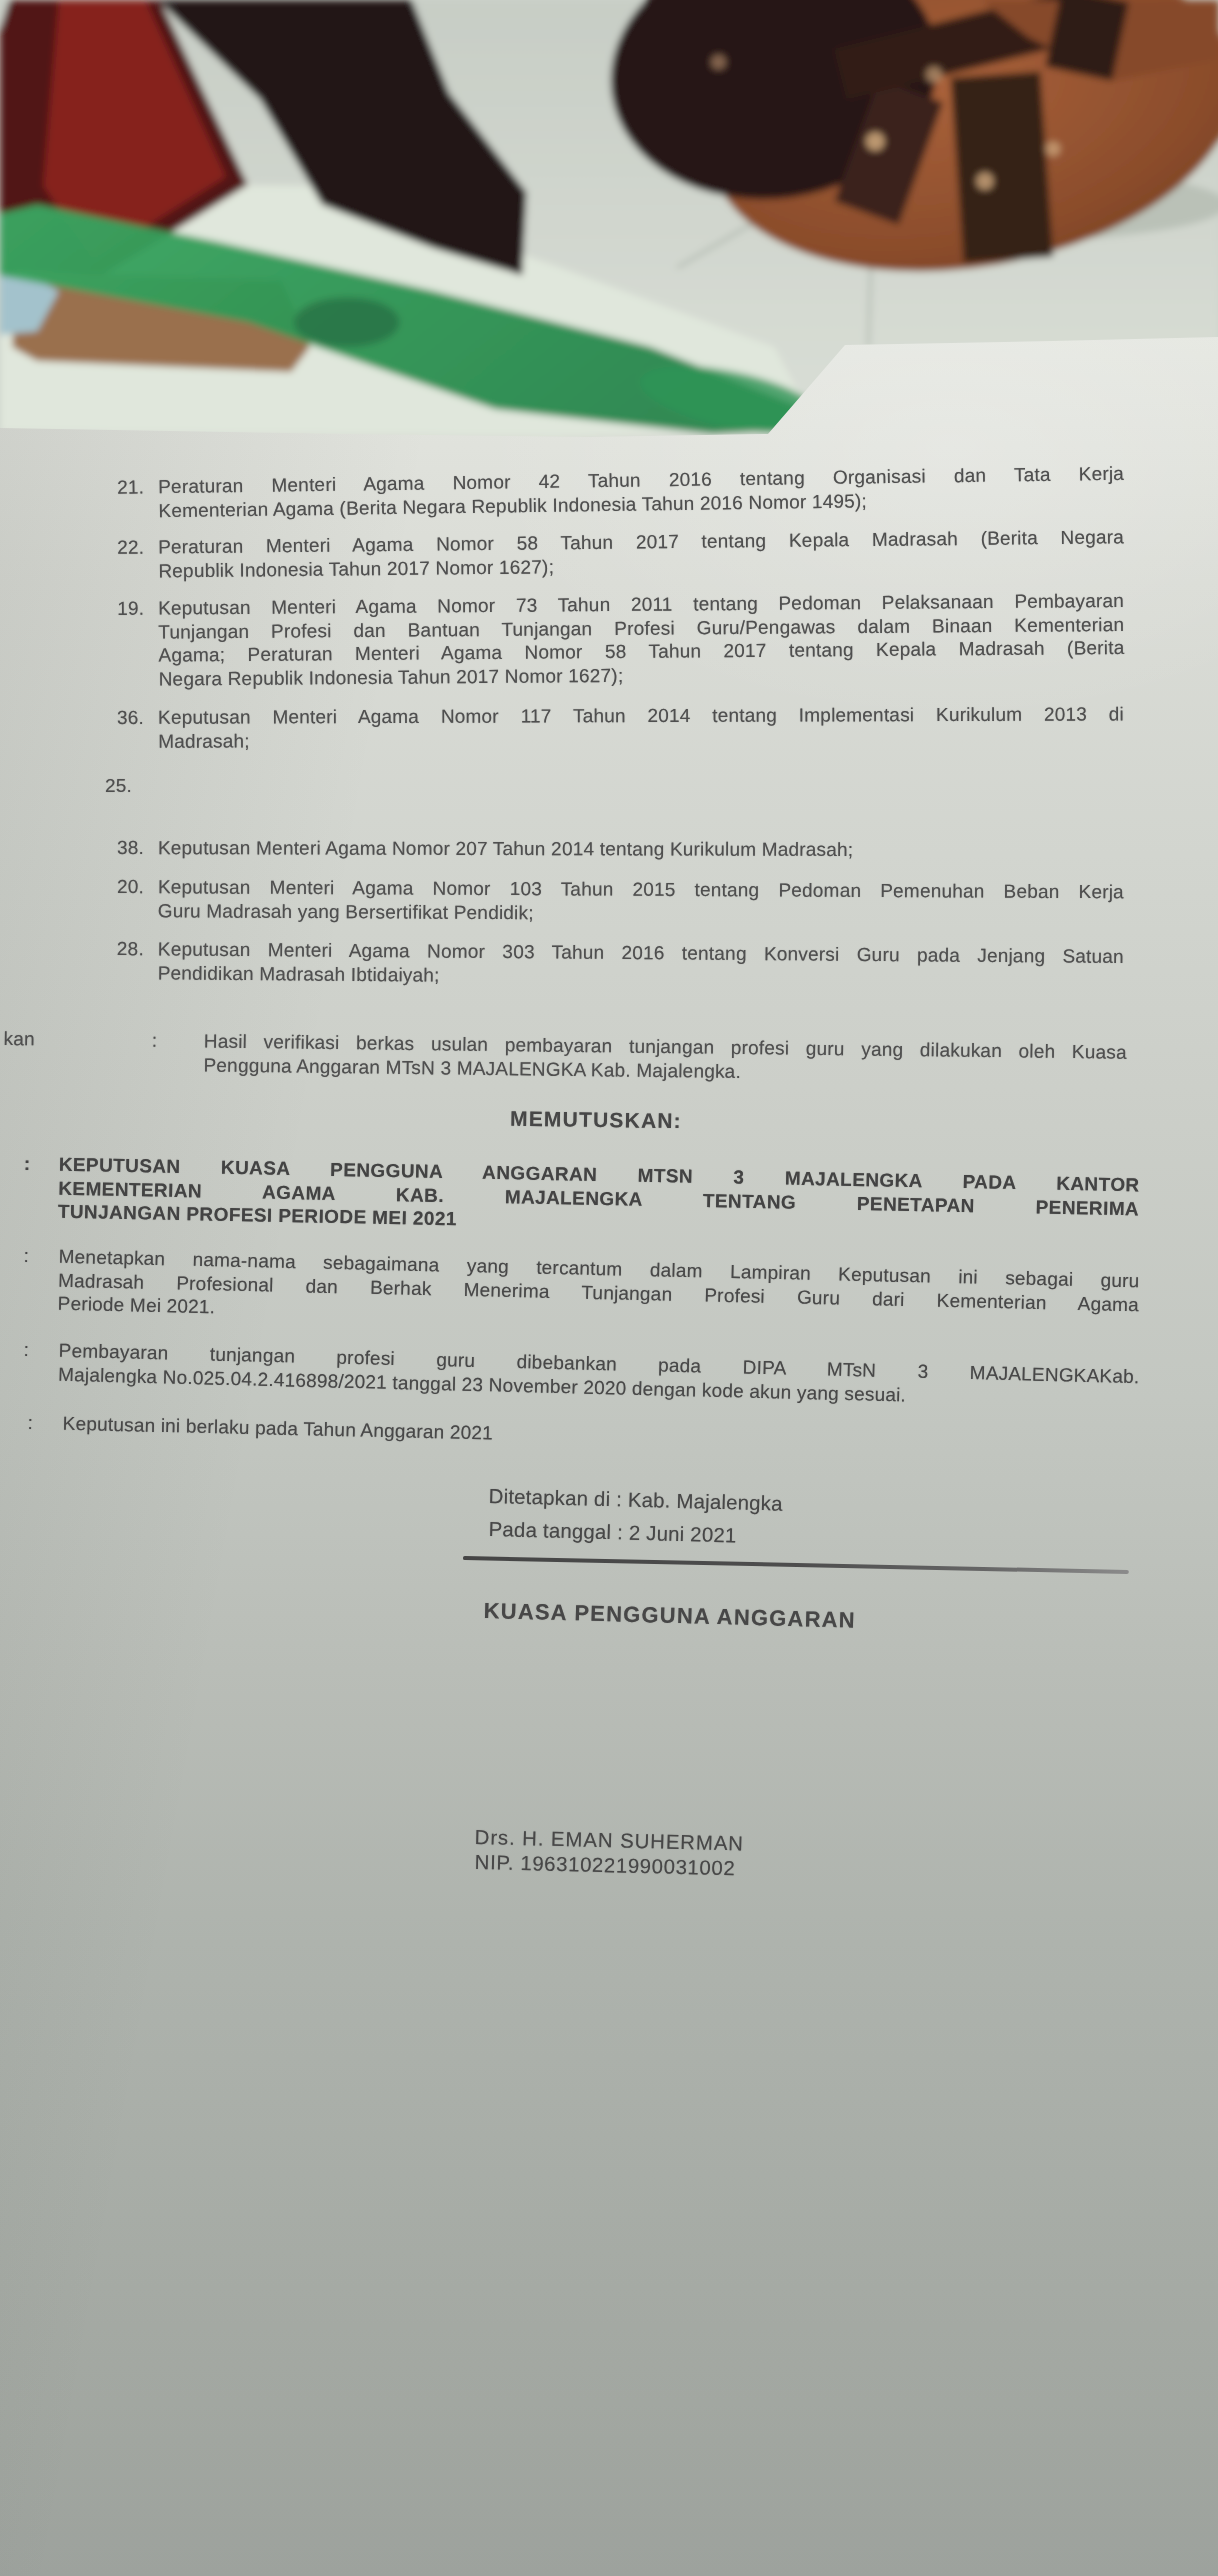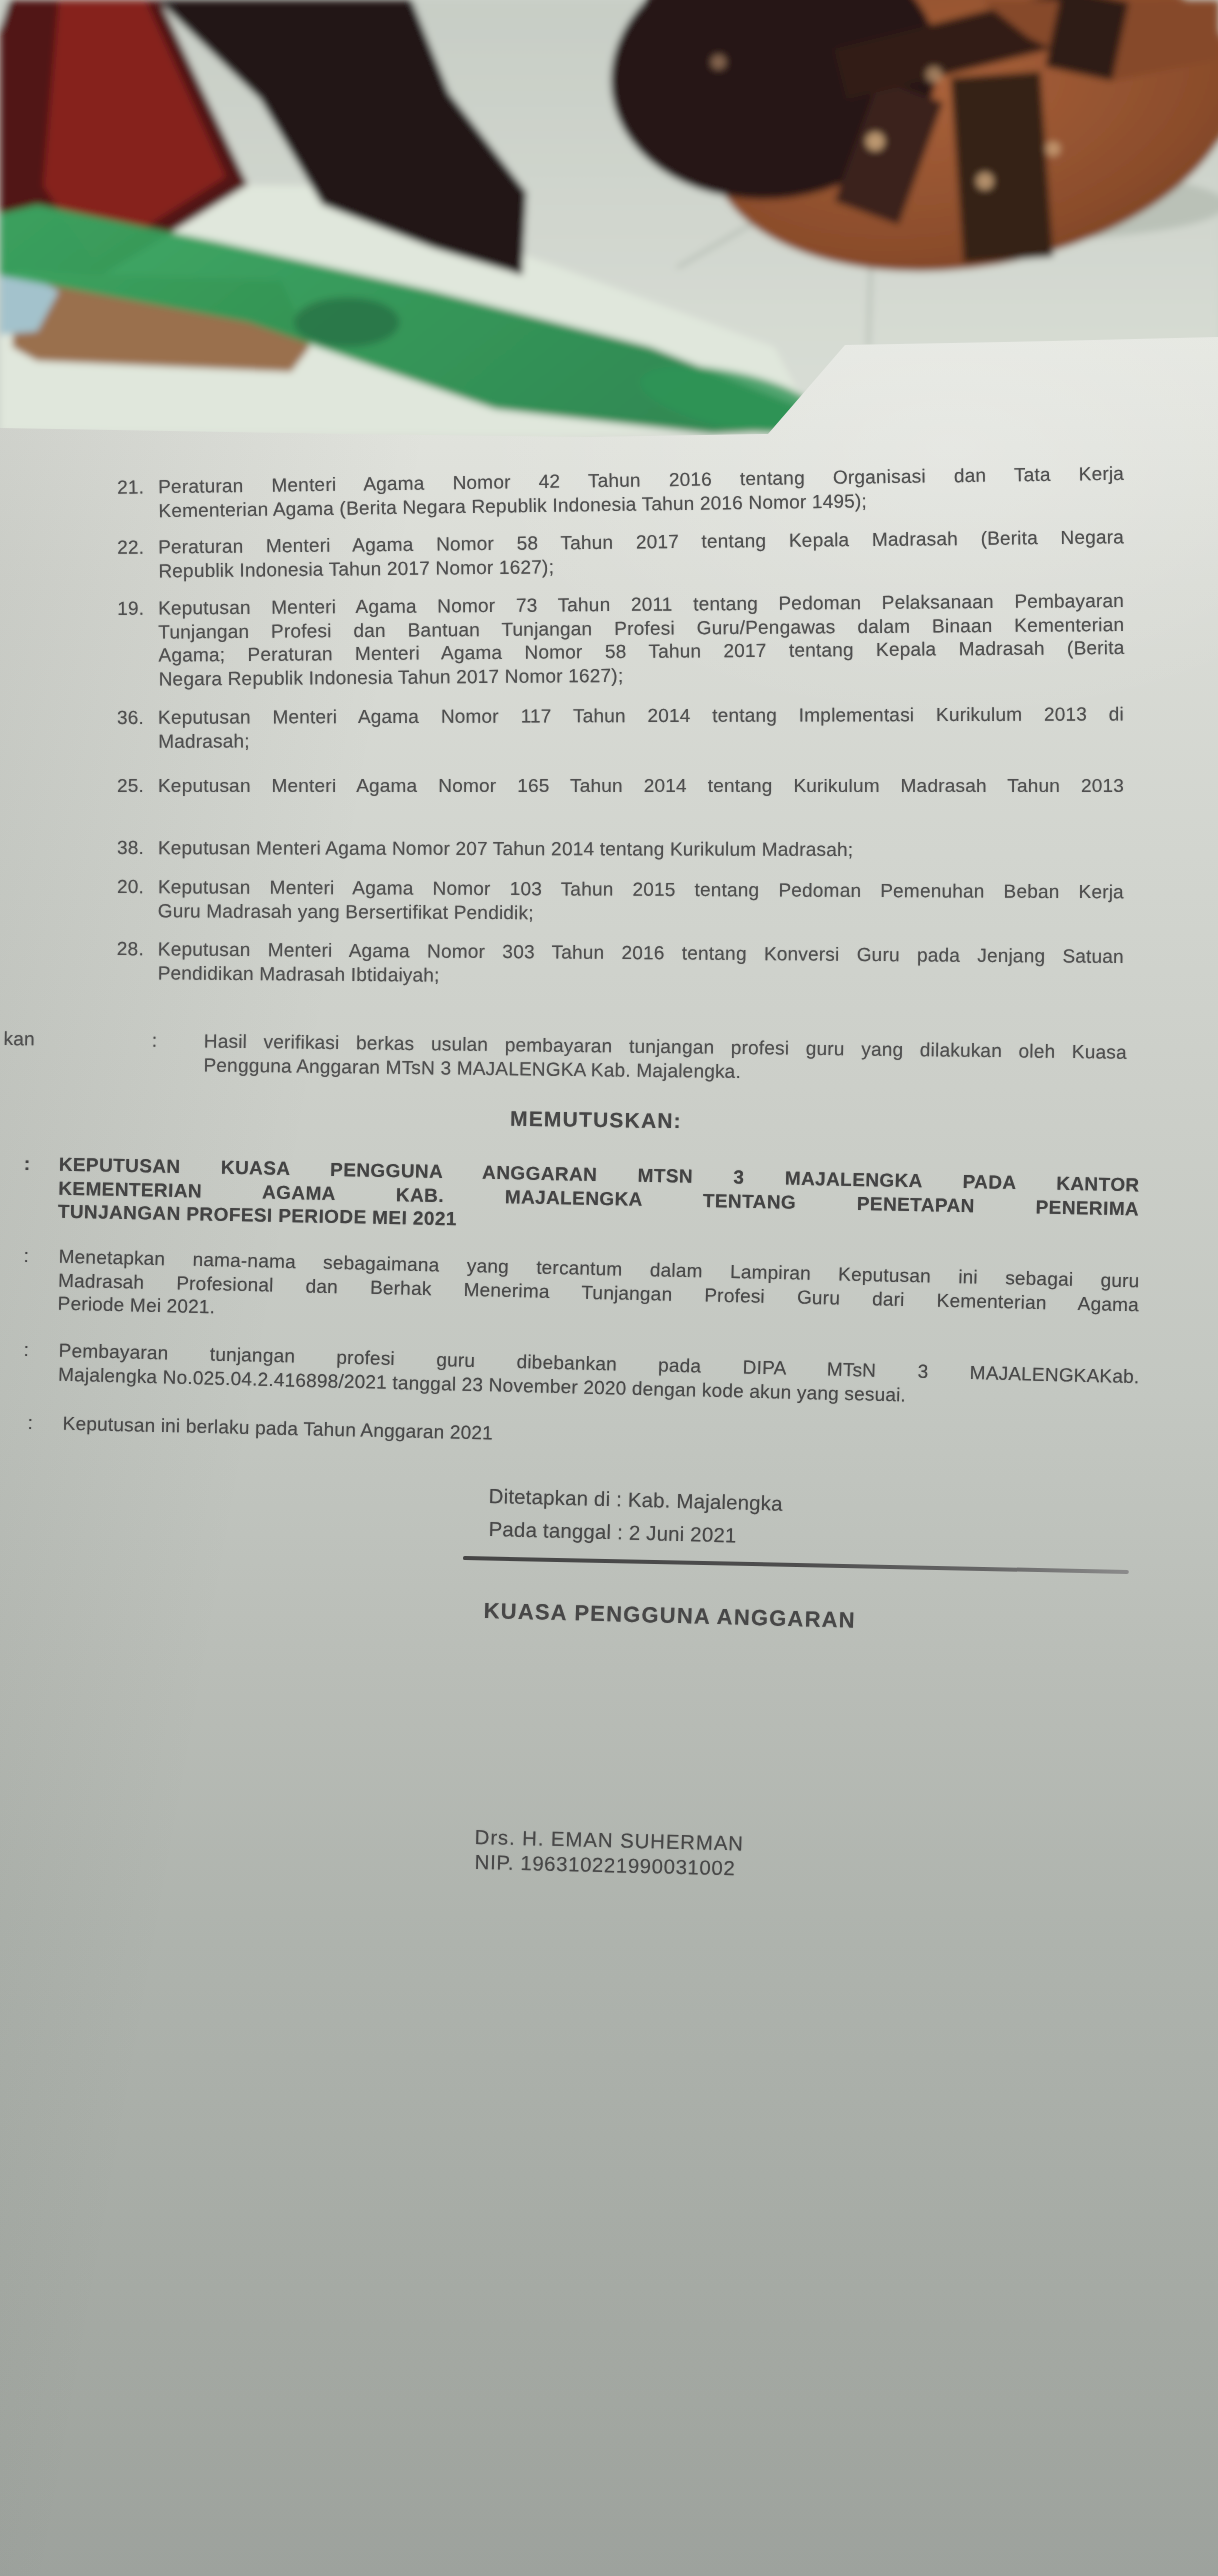--- a/index.html
+++ b/index.html
@@ -135,24 +135,23 @@
           <span style="display:block" class="ll">Negara Republik Indonesia Tahun 2017 Nomor 1627);</span>
         </span>
     </div>
     <div class="txt item" style="left:105px;top:396px;transform:rotate(-0.2deg);transform-origin:left top;">
       <span class="num">36.</span>
       <span class="body">
           <span style="display:block" class="jl">Keputusan Menteri Agama Nomor 117 Tahun 2014 tentang Implementasi Kurikulum 2013 di</span>
           <span style="display:block" class="ll">Madrasah;</span>
         </span>
     </div>
-    <div class="txt item" style="left:105px;top:464px;transform:rotate(0deg);transform-origin:left top;">
+    <div class="txt item" style="left:93px;top:464px;transform:rotate(0deg);transform-origin:left top;">
       <span class="num">25.</span>
       <span class="body">
-          <span style="display:block" class="jl">Keputusan Menteri Agama Nomor 165 Tahun 2014 tentang Kurikulum Madrasah Tahun 2013</span>
         </span>
     </div>
     <div class="txt item" style="left:105px;top:526px;transform:rotate(0.15deg);transform-origin:left top;">
       <span class="num">38.</span>
       <span class="body">
           <span style="display:block" class="ll">Keputusan Menteri Agama Nomor 207 Tahun 2014 tentang Kurikulum Madrasah;</span>
         </span>
     </div>
     <div class="txt item" style="left:105px;top:565px;transform:rotate(0.3deg);transform-origin:left top;">
       <span class="num">20.</span>

